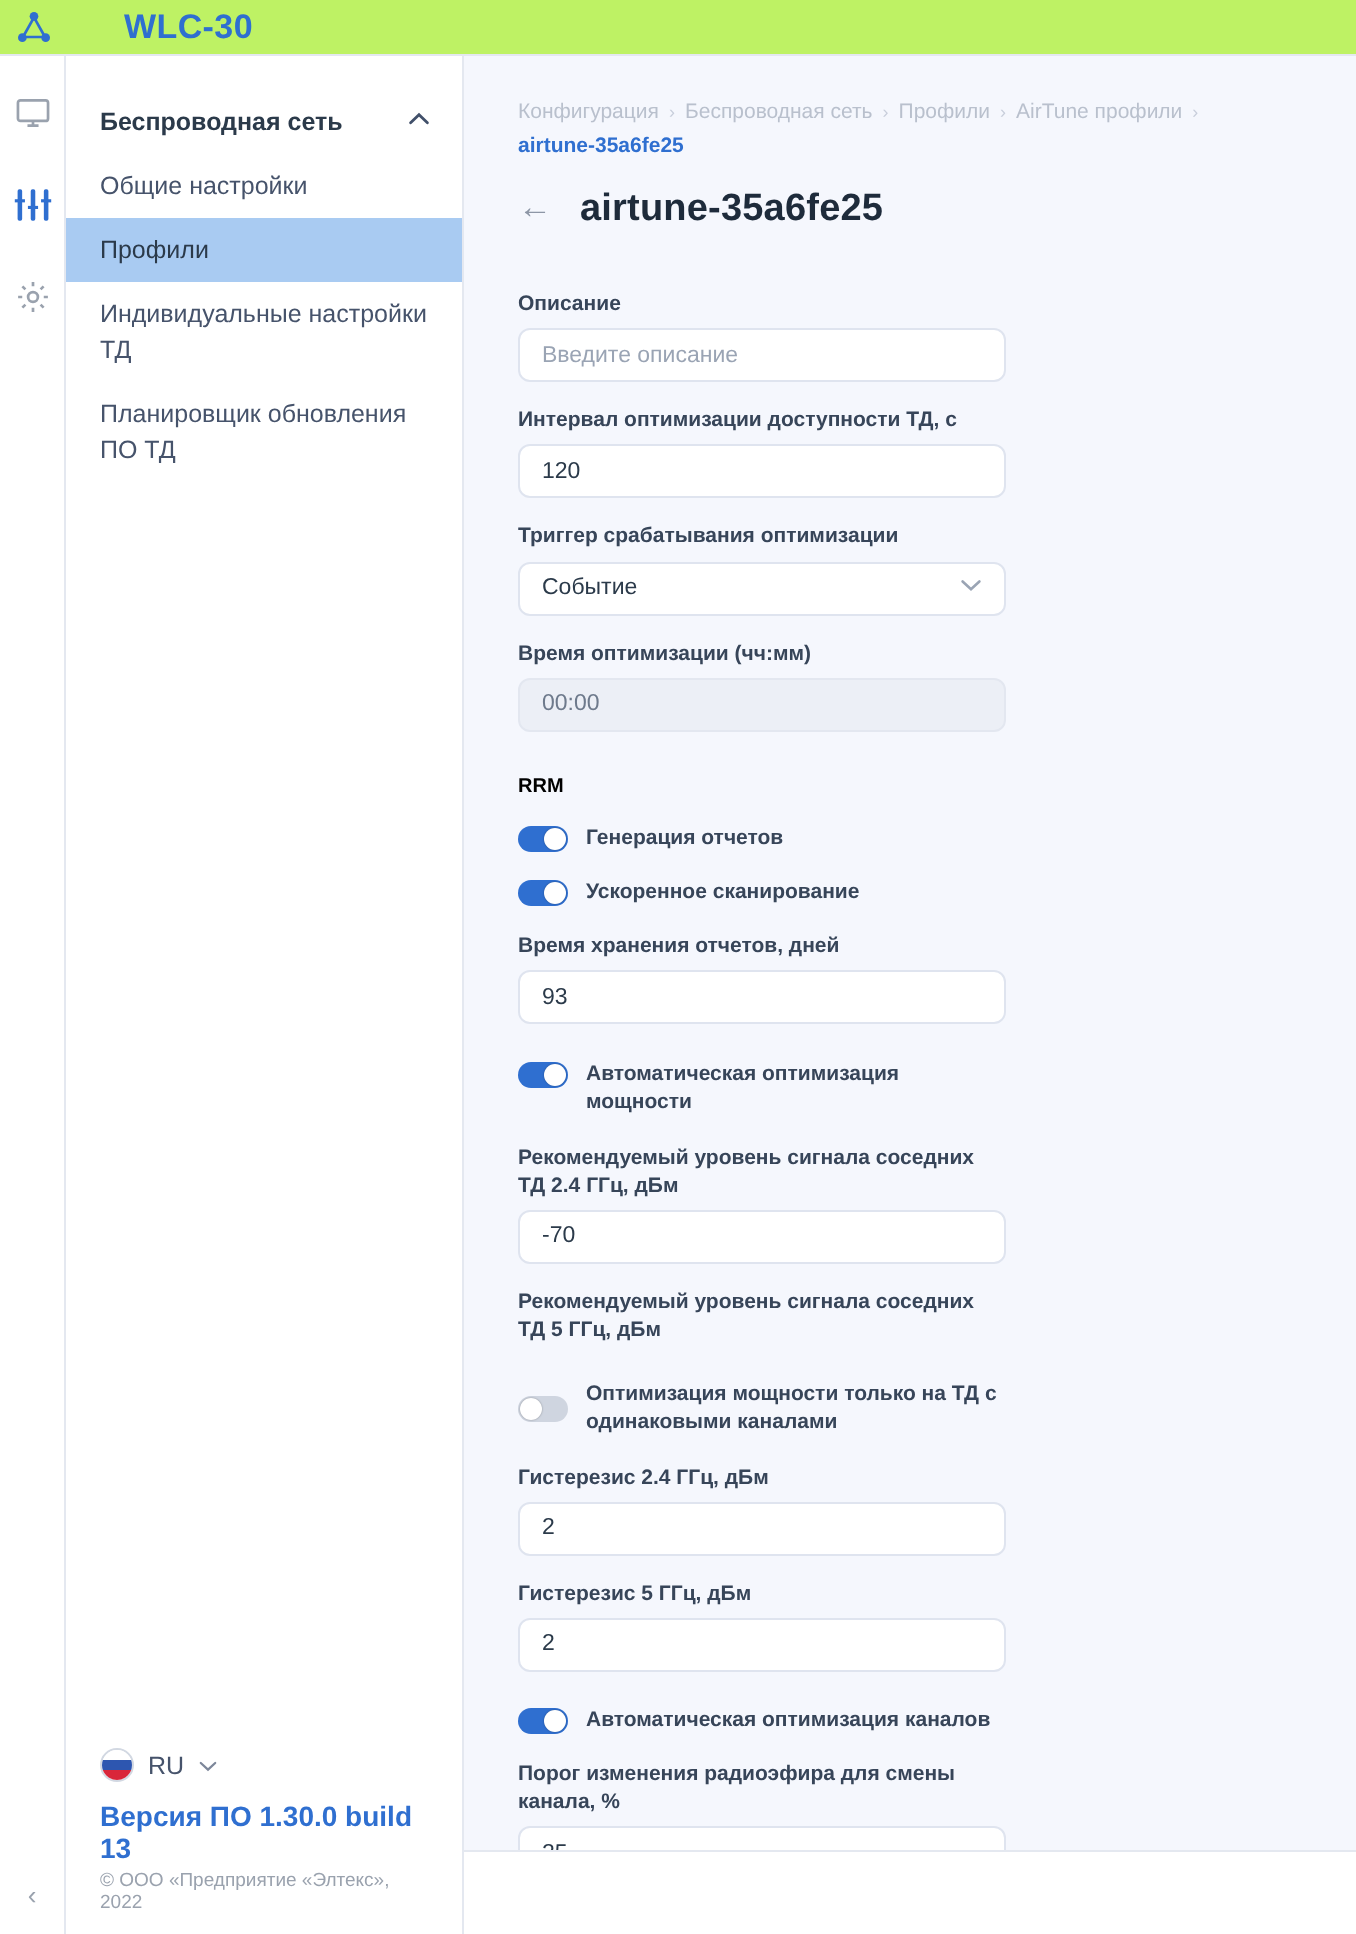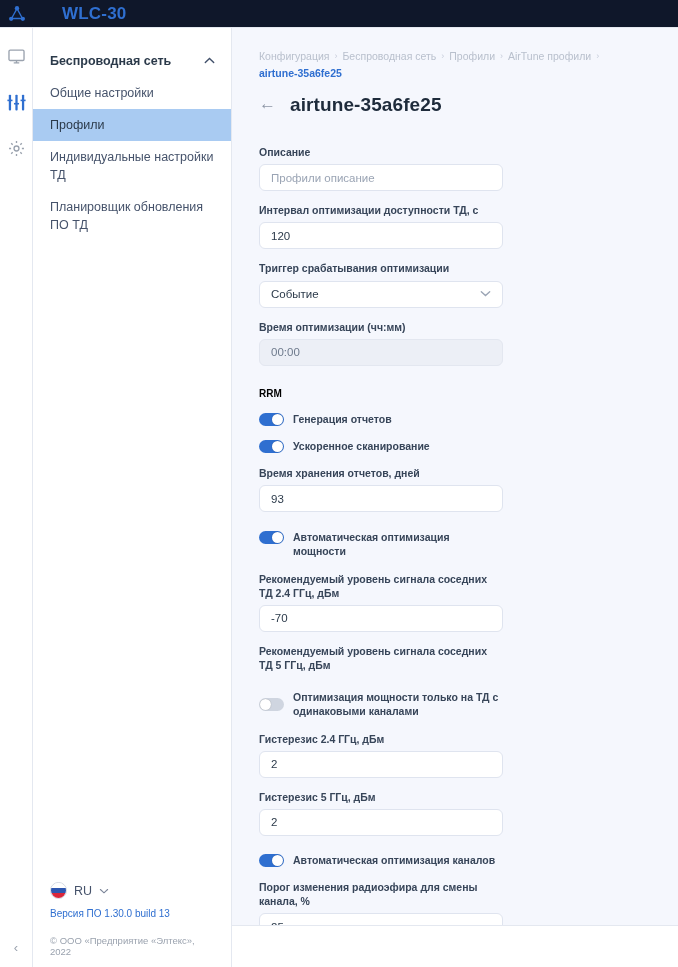--- a/index.html
+++ b/index.html
@@ -14,21 +14,21 @@
   #app {
     position: relative;
     width: 678px; height: 967px;
     display: flex; flex-direction: column;
   }
 
   
   .topbar {
     height: 28px;
     flex: 0 0 28px;
-    background: #0f172a;
+    background: #bef264;
     display: flex;
     align-items: center;
     border-bottom: 1px solid #e4e8f0;
   }
   .logo-mark {
     width: 34px;
     display: flex; align-items: center; justify-content: center;
   }
   .brand-title {
     margin-left: 28px;
@@ -114,22 +114,22 @@
     border: 1px solid #d2d8e2;
     flex: 0 0 17px;
   }
   .flag .s { position: absolute; left: 0; right: 0; height: 33.4%; }
   .flag .s1 { top: 0;    background: #ffffff; }
   .flag .s2 { top: 33.3%; background: #2d56b0; }
   .flag .s3 { top: 66.6%; background: #d9263a; }
   .lang-code { font-size: 12.5px; color: #46536b; }
   .lang-chev { font-size: 9px; color: #7d879a; }
   .fw-ver {
-    font-size: 10px; font-weight: normal; color: #2f6fd0;
-    margin-bottom: 16px; cursor: pointer;
+    font-size: 14px; font-weight: bold; color: #2f6fd0;
+    margin-bottom: 3px; cursor: pointer;
   }
   .copyright { font-size: 9.5px; color: #9aa2ae; }
 
   
   .main {
     flex: 1 1 auto;
     background: #f5f7fd;
     min-width: 0;
     position: relative;
     overflow: hidden;
@@ -361,21 +361,21 @@
 
         <div class="page-head">
           <span class="back-arrow">←</span>
           <span class="page-title">airtune-35a6fe25</span>
         </div>
 
         <div class="form">
 
           <div class="field">
             <div class="field-label">Описание</div>
-            <div class="input placeholder">Профили описание</div>
+            <div class="input placeholder">Введите описание</div>
           </div>
 
           <div class="field">
             <div class="field-label">Интервал оптимизации доступности ТД, с</div>
             <div class="input">120</div>
           </div>
 
           <div class="field">
             <div class="field-label">Триггер срабатывания оптимизации</div>
             <div class="select">

